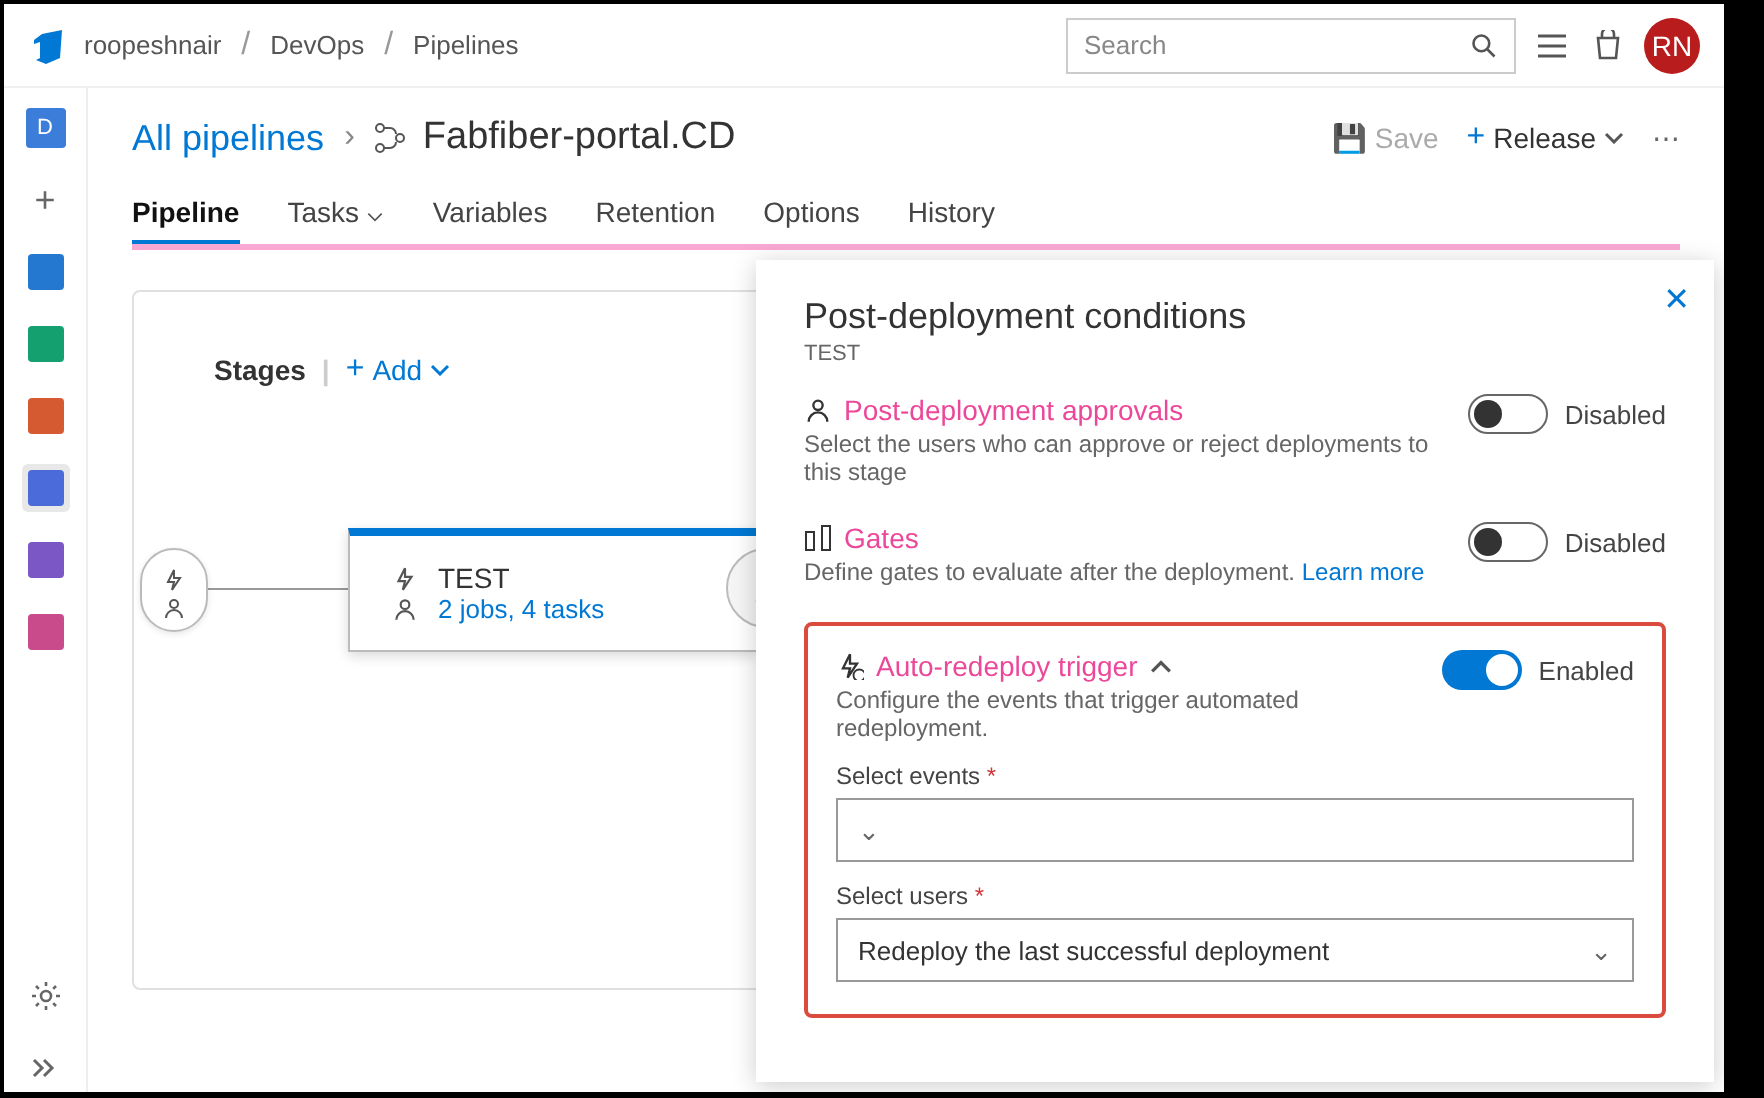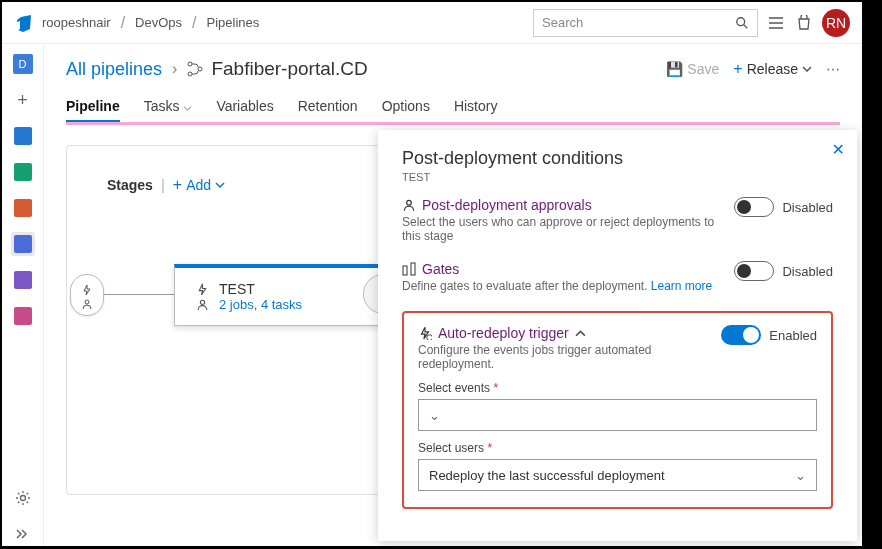--- a/index.html
+++ b/index.html
@@ -42,21 +42,21 @@
 .stageinfo{flex:1}
 .stagename{font-size:14px;color:#333}
 .stagejobs{font-size:13px;color:#0078d4}
 .postcircle{position:absolute;left:296px;top:128px;width:40px;height:40px;background:#f5f5f5;border:1px solid #bbb;border-radius:50%;display:flex;align-items:center;justify-content:center;cursor:pointer}
 .panel{position:absolute;right:5px;top:128px;width:479px;bottom:5px;background:#fff;box-shadow:0 2px 12px rgba(0,0,0,.2);padding:18px 24px;overflow:auto}
 .pclose{position:absolute;right:12px;top:10px;cursor:pointer;color:#0078d4;font-size:16px}
 .ptitle{font-size:18px;color:#333;margin-bottom:2px}
 .psub{font-size:11px;color:#666;margin-bottom:14px}
 .prow{display:flex;align-items:flex-start;gap:10px;margin-bottom:18px}
 .prow-left{flex:1}
-.prow-h{font-size:14px;color:#701a75;display:flex;align-items:center;gap:6px}
+.prow-h{font-size:14px;color:#ec4899;display:flex;align-items:center;gap:6px}
 .prow-d{font-size:12px;color:#666;margin-top:2px}
 .learn{color:#0078d4;cursor:pointer}
 .toggle{display:flex;align-items:center;gap:8px}
 .sw{width:40px;height:20px;border-radius:10px;position:relative;cursor:pointer}
 .sw-off{background:#fff;border:1px solid #666}
 .sw-off::after{content:"";position:absolute;left:2px;top:2px;width:14px;height:14px;background:#333;border-radius:50%}
 .sw-on{background:#0078d4}
 .sw-on::after{content:"";position:absolute;right:2px;top:2px;width:16px;height:16px;background:#fff;border-radius:50%}
 .tstate{font-size:13px;color:#444}
 .highlighted{border:2px solid #da4b3e;border-radius:4px;padding:12px 14px 16px 14px;margin-top:4px}
@@ -268,21 +268,21 @@
           <div class="prow-h">
               <svg width="14" height="14" viewBox="0 0 12 12">
                 <path d="M6 1L3 7h3l-1 4 4-6H6z" fill="none" stroke="#333"></path>
                 <circle cx="10" cy="10" r="2.5" fill="none" stroke="#333" stroke-width="0.8"></circle>
               </svg>
               <span>Auto-redeploy trigger</span> 
               <svg width="11" height="7" viewBox="0 0 10 6">
                 <path d="M1 5l4-4 4 4" fill="none" stroke="#555" stroke-width="1.5"></path>
               </svg>
             </div>
-          <div class="prow-d">Configure the events jobs trigger automated redeployment.</div>
+          <div class="prow-d">Configure the events that trigger automated redeployment.</div>
         </div>
         <div class="toggle">
             <div class="sw sw-on"></div>
             <span class="tstate">Enabled</span>
           </div>
       </div>
       <div class="flabel"><span>Select events</span> <span class="req">*</span></div>
       <div class="sel">
           <span class="chv">⌄</span>
         </div>

